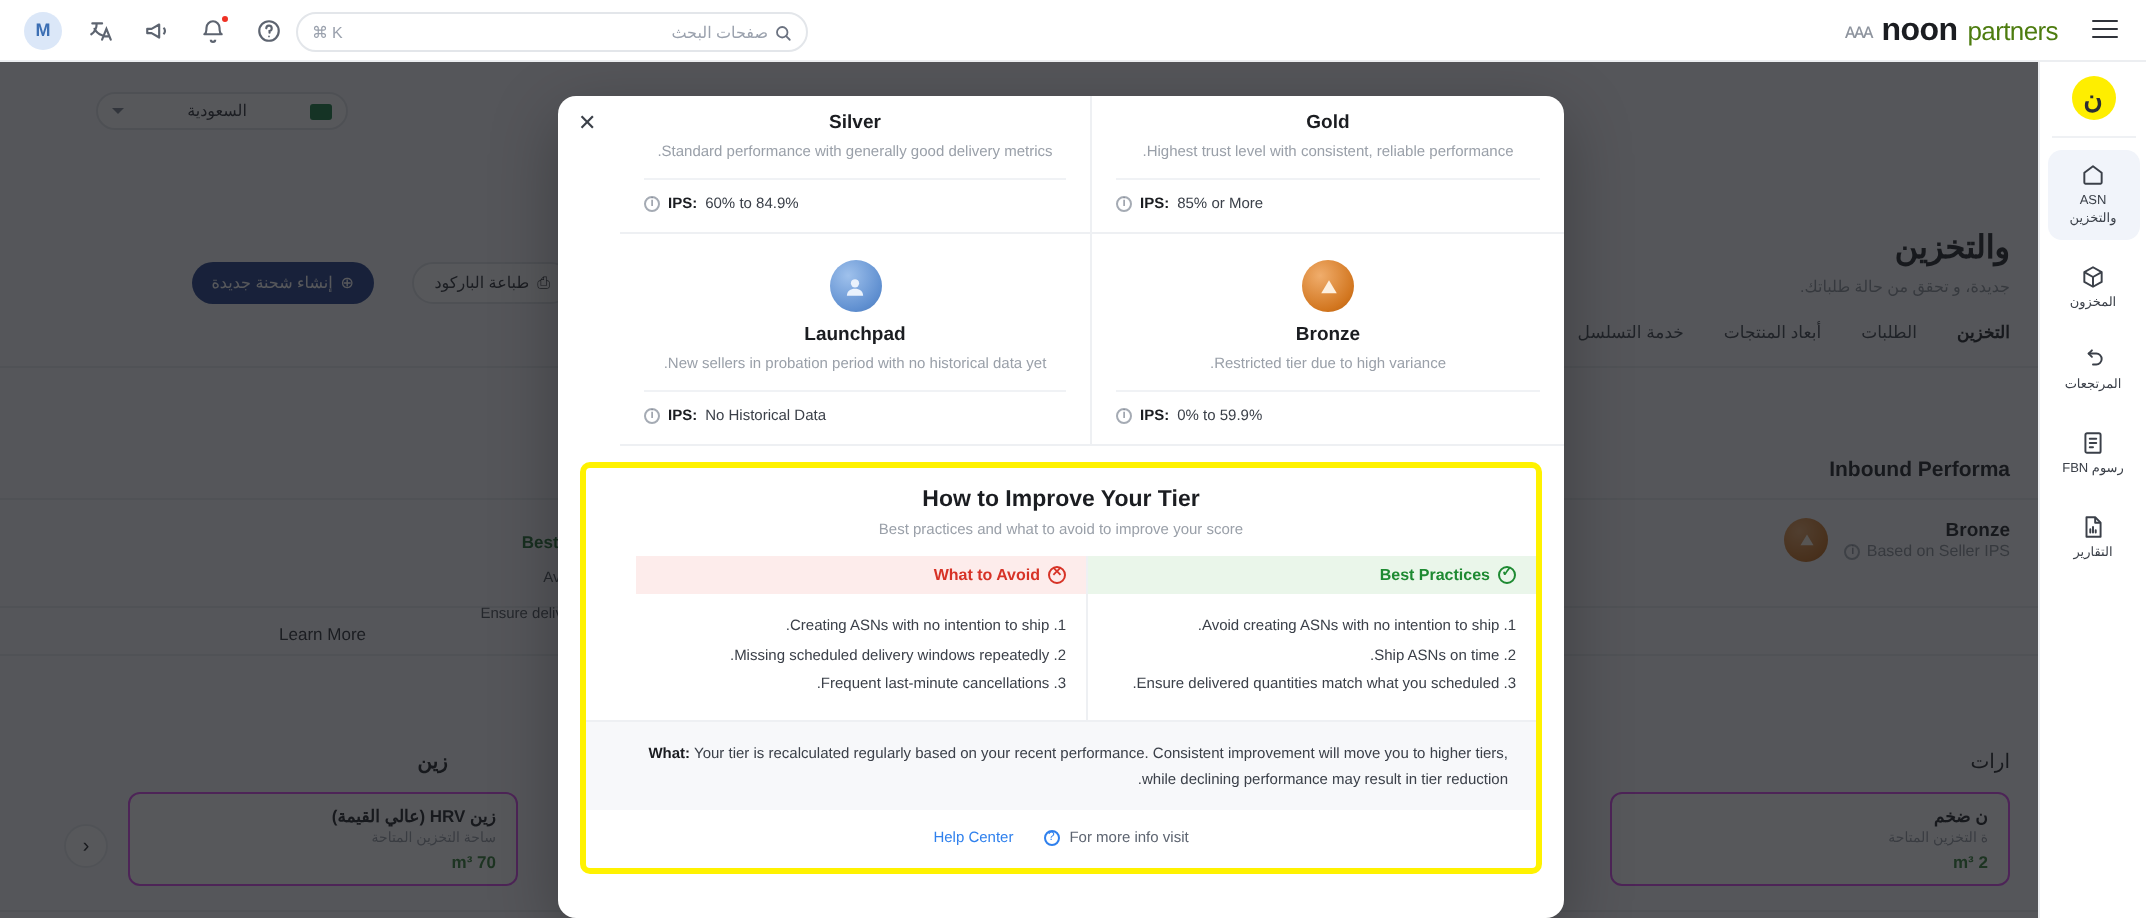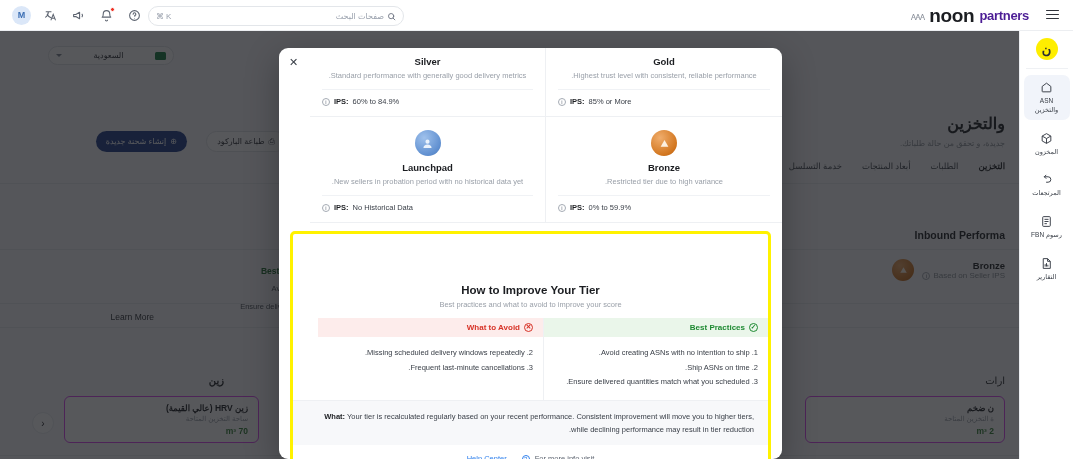--- a/index.html
+++ b/index.html
@@ -48,22 +48,22 @@
   .search-ic { color: #6b7280; display: flex; }
   .kbd-hint {
     direction: ltr; display: flex; align-items: center; gap: 2px;
     font-size: 8px; color: #9aa1ad;
   }
   .brand {
     position: absolute; right: 44px; top: 0; height: 31px;
     display: flex; align-items: center; gap: 5px;
   }
   .brand-people { color: #8e949e; font-size: 11px; letter-spacing: -1px; }
-  .brand-noon { font-size: 19px; font-weight: bold; color: #1b1d21; letter-spacing: -0.3px; }
-  .brand-partners { font-size: 13px; color: #4c1d95; letter-spacing: -0.3px; font-weight: bold; }
+  .brand-noon { font-size: 16px; font-weight: bold; color: #1b1d21; letter-spacing: -0.3px; }
+  .brand-partners { font-size: 13px; color: #4d7c0f; letter-spacing: -0.3px; }
   .hamburger {
     position: absolute; right: 14px; top: 10px;
     width: 13px; display: flex; flex-direction: column; gap: 2.5px;
   }
   .hamburger span { display: block; height: 1.3px; background: #30333a; border-radius: 1px; }
 
   
   .rail {
     position: absolute; top: 31px; right: 0; width: 54px; height: 428px;
     background: #fff; border-left: 1px solid #eceef1; z-index: 55;
@@ -152,21 +152,21 @@
   }
   .tier-txt { text-align: right; }
   .tier-name { font-size: 9.5px; font-weight: bold; color: #1b1d21; }
   .tier-note { font-size: 8px; color: #8a9098; display: flex; align-items: center; gap: 3px; justify-content: flex-end; }
   .bronze-coin {
     width: 22px; height: 22px; border-radius: 50%;
     background: radial-gradient(circle at 35% 30%, #e8a463, #c9701e 70%, #a8590f);
     display: flex; align-items: center; justify-content: center;
   }
   .learn-more {
-    position: absolute; top: 281px; right: 865px;
+    position: absolute; top: 281px; right: 836px;
     font-size: 8.5px; color: #2a2d33; cursor: pointer;
   }
 
   .bp-title {
     position: absolute; top: 235px; right: 700px;
     font-size: 8.5px; font-weight: bold; color: #1e6b2e;
   }
   .bp-l1 { position: absolute; top: 253px; right: 700px; font-size: 7.5px; color: #4a5058; }
   .bp-l2 { position: absolute; top: 271px; right: 700px; font-size: 7.5px; color: #4a5058; }
 
@@ -242,21 +242,21 @@
     width: 8px; height: 8px; border-radius: 50%;
     border: 0.8px solid #a5abb4; color: #6b7280;
     font-size: 6px; display: flex; align-items: center; justify-content: center;
     flex: none; line-height: 1;
   }
 
   .improve {
     margin: 8px 11px 0; border: 3px solid #fff200; border-radius: 5px;
     overflow: hidden; background: #fff;
   }
-  .improve-head { padding: 10px 0 9px; text-align: center; margin-top: 40px; }
+  .improve-head { padding: 10px 0 9px; text-align: center; }
   .improve-h { font-size: 11.5px; font-weight: bold; color: #1b1d21; }
   .improve-s { font-size: 7.5px; color: #9aa0a9; margin-top: 4px; }
   .two-col { display: grid; grid-template-columns: 1fr 1fr; padding-left: 25px; }
   .col { direction: rtl; }
   .col-head {
     padding: 5px 10px; font-size: 8px; font-weight: bold;
     display: flex; align-items: center; justify-content: flex-start; gap: 4px;
   }
   .col.avoid .col-head { background: #fdeceb; color: #d73327; }
   .col.best .col-head { background: #eaf6ea; color: #1e8a32; }
@@ -559,20 +559,21 @@
         <div class="improve-s">Best practices and what to avoid to improve your score</div>
       </div>
 
       <div class="two-col">
         <div class="col avoid">
           <div class="col-head">
             <span class="badge-x">✕</span>
             <span>What to Avoid</span>
           </div>
           <ul class="col-body">
+            <li>1. Creating ASNs with no intention to ship.</li>
             <li>2. Missing scheduled delivery windows repeatedly.</li>
             <li>3. Frequent last-minute cancellations.</li>
           </ul>
         </div>
 
         <div class="col best">
           <div class="col-head">
             <span class="badge-c">✓</span>
             <span>Best Practices</span>
           </div>

